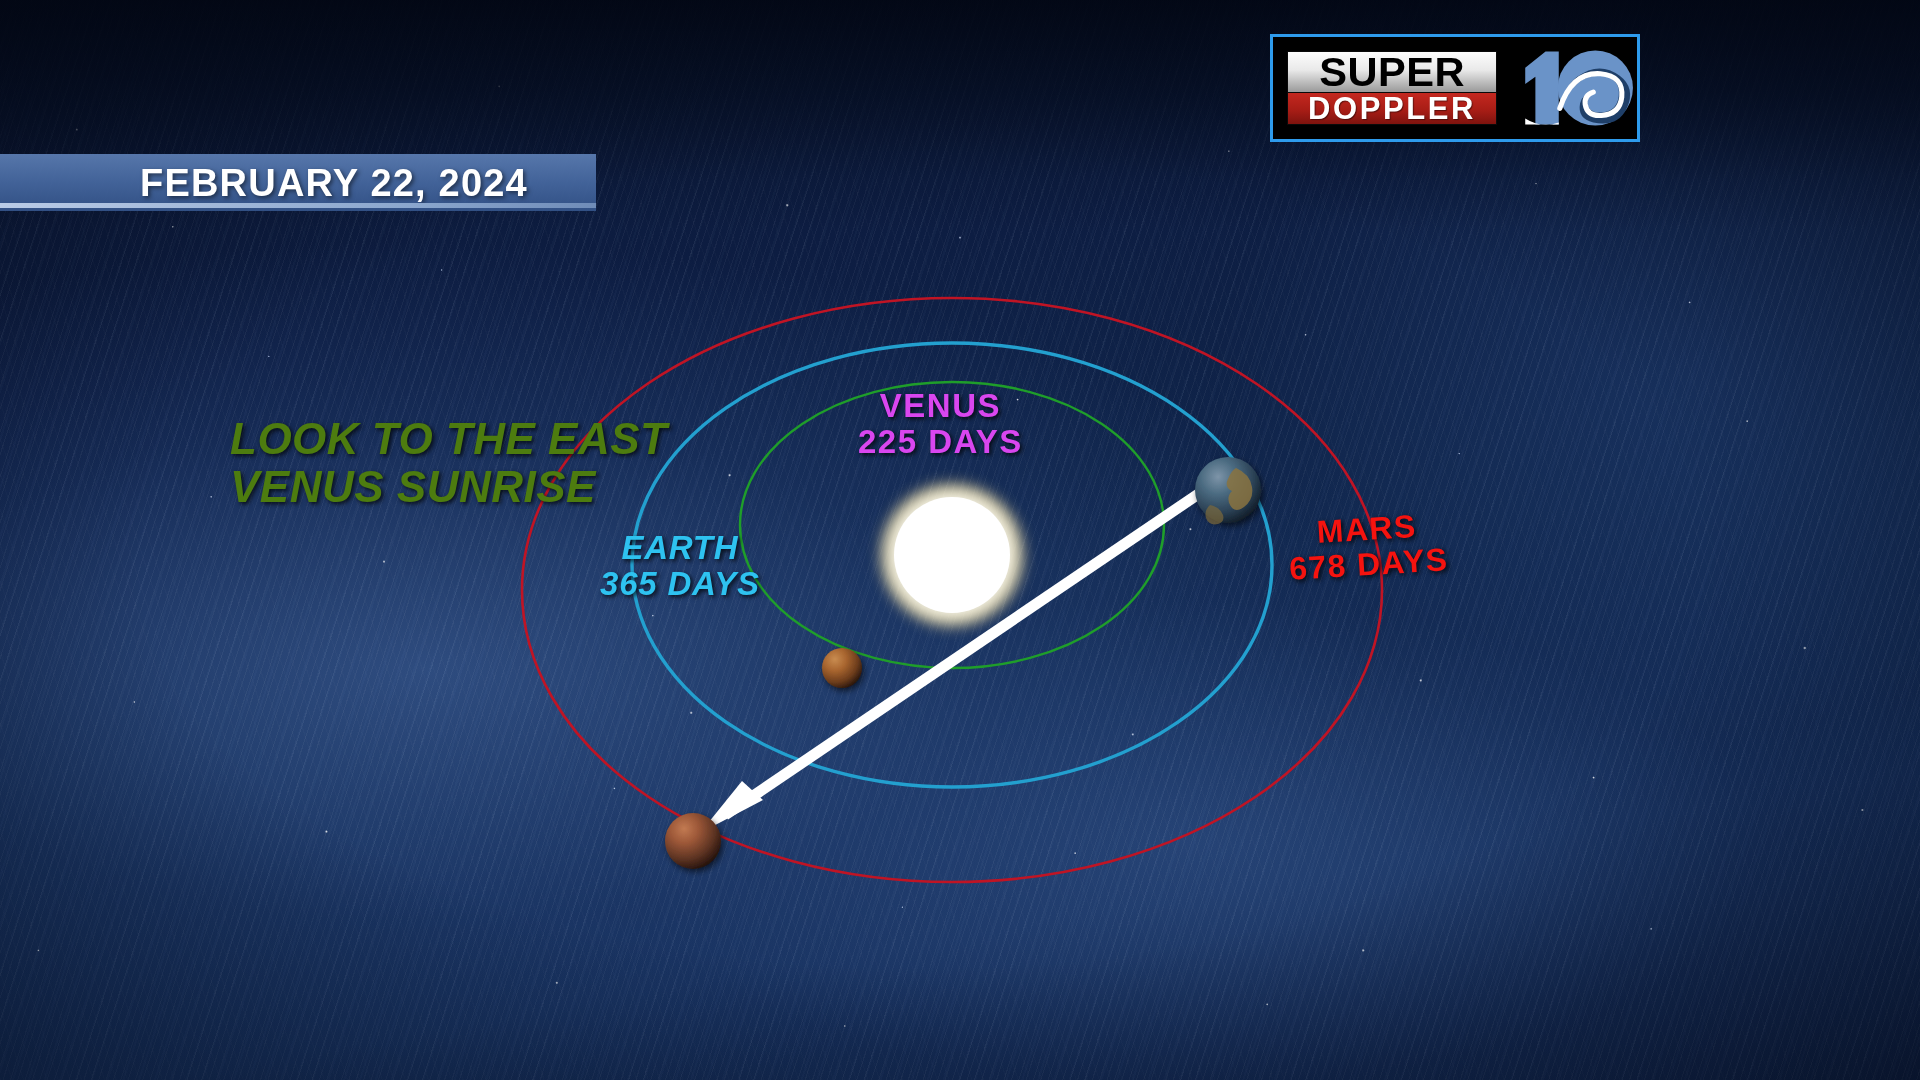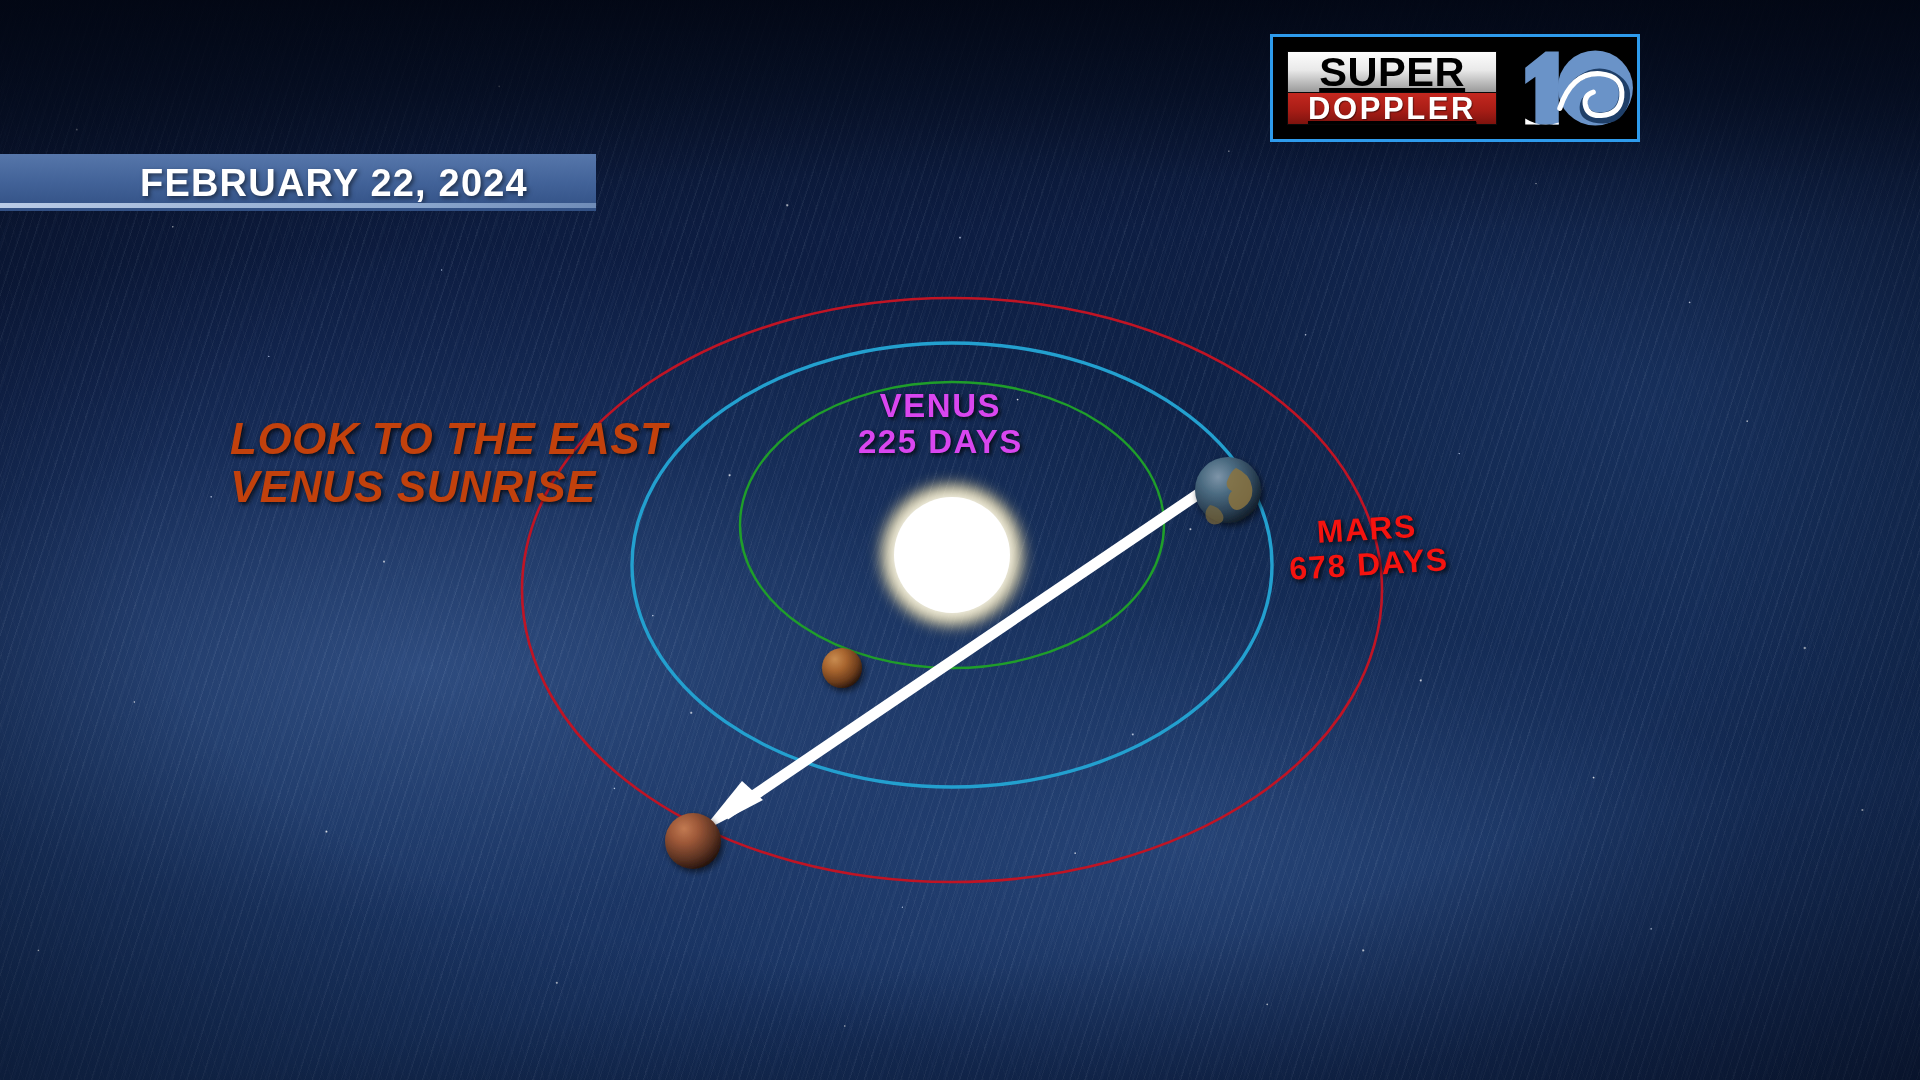--- a/index.html
+++ b/index.html
@@ -152,21 +152,20 @@
     z-index: 30;
     display: flex;
     align-items: stretch;
   }
   #logo-wordmark {
     width: 238px;
     display: flex;
     flex-direction: column;
     padding: 14px;
     box-sizing: border-box;
-    text-decoration: underline;
   }
   #logo-super {
     flex: 1.02;
     background: linear-gradient(180deg, #fdfdfd 0%, #e9e9e9 45%, #b9b9b9 78%, #9a9a9a 100%);
     display: flex;
     align-items: center;
     justify-content: center;
     border: 1px solid #0a0a0a;
     box-sizing: border-box;
   }
@@ -248,21 +247,21 @@
     white-space: nowrap;
     font-weight: bold;
     z-index: 16;
     line-height: 1.08;
   }
   #annot-look {
     left: 230px;
     top: 415px;
     font-size: 44px;
     font-style: italic;
-    color: #c2410c;
+    color: #4d7c0f;
     letter-spacing: 0.5px;
     text-shadow: 2px 2px 4px rgba(0,0,0,0.75);
   }
   #label-venus {
     left: 858px;
     top: 388px;
     font-size: 33px;
     color: #d946ef;
     text-align: center;
     letter-spacing: 1.5px;
@@ -363,20 +362,24 @@
   <div class="annot" id="annot-look">
     <span>LOOK TO THE EAST</span>
     <span class="label-line2">VENUS SUNRISE</span>
   </div>
 
   <div class="annot" id="label-venus">
     <span>VENUS</span>
     <span class="label-line2">225 DAYS</span>
   </div>
 
+  <div class="annot" id="label-earth">
+    <span>EARTH</span>
+    <span class="label-line2">365 DAYS</span>
+  </div>
 
   <div class="annot" id="label-mars">
     <span>MARS</span>
     <span class="label-line2">678 DAYS</span>
   </div>
 
 
   <div id="station-logo">
     <div id="logo-wordmark">
       <div id="logo-super">

